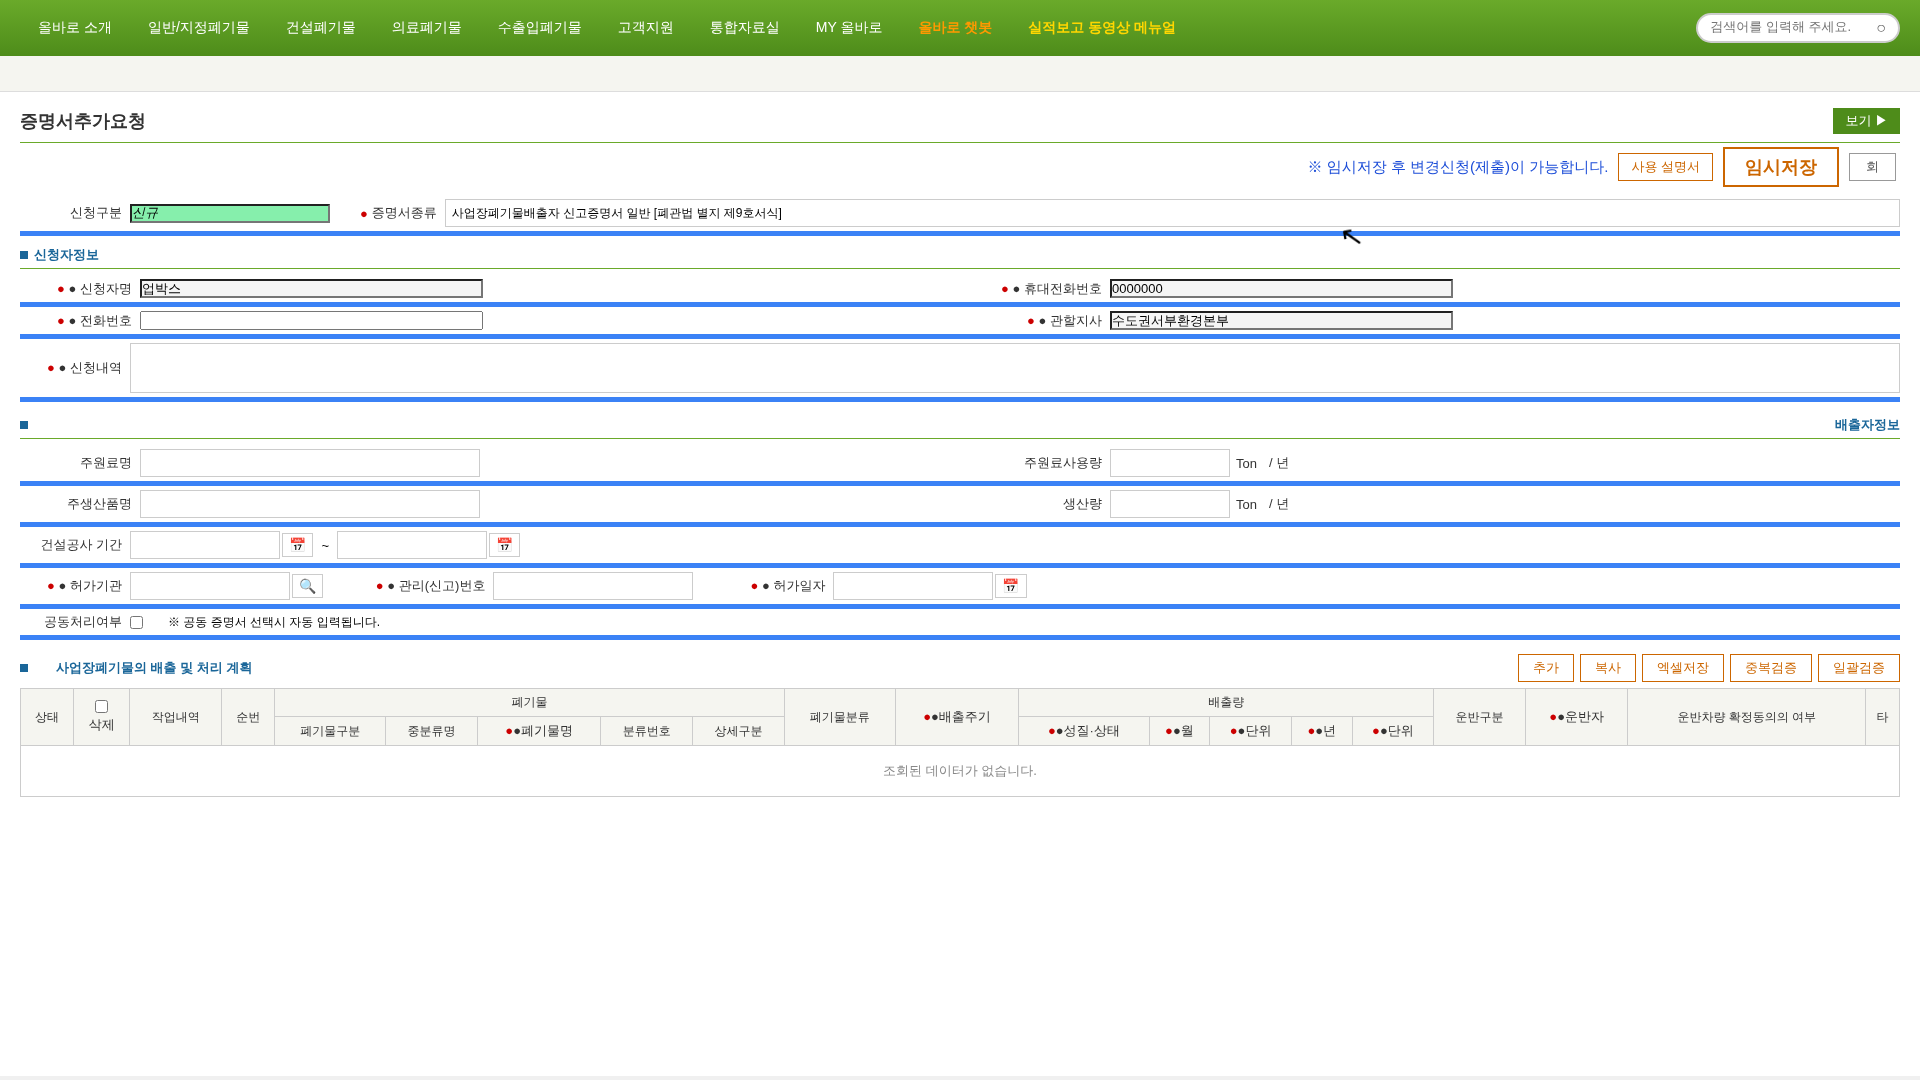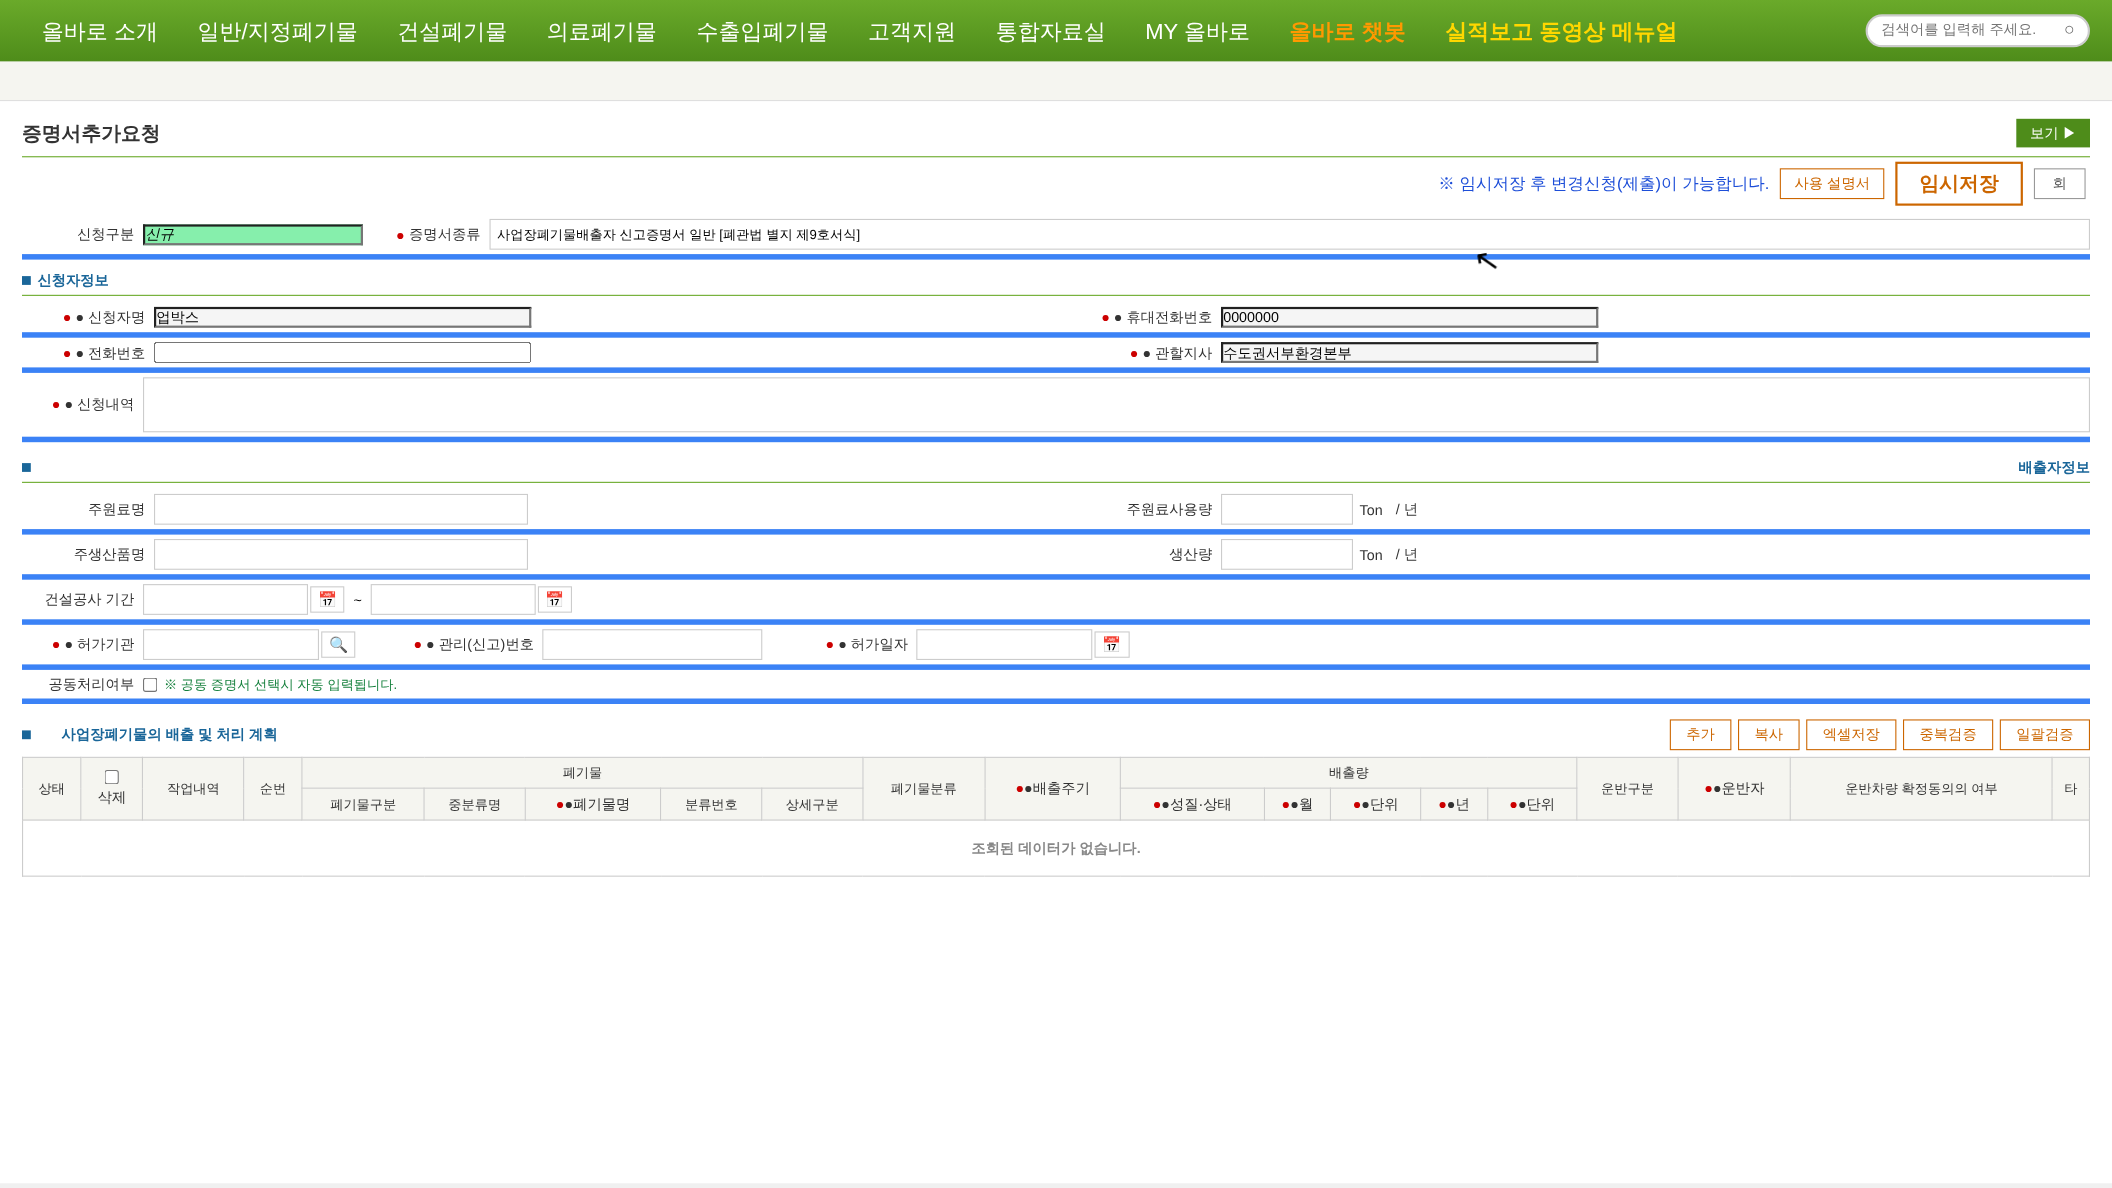--- a/index.html
+++ b/index.html
@@ -14,21 +14,21 @@
       height: 56px;
       gap: 0;
     }
     .top-nav .nav-item {
       color: #fff;
       padding: 0 18px;
       height: 56px;
       display: flex;
       align-items: center;
       cursor: pointer;
-      font-size: 20px;
+      font-size: 14px;
       white-space: nowrap;
     }
     .top-nav .nav-item.orange { color: #ff9900; font-weight: bold; }
     .top-nav .nav-item.highlight { color: #ffd700; font-weight: bold; }
     .top-nav-right {
       margin-left: auto;
       display: flex;
       align-items: center;
       gap: 8px;
     }
@@ -186,21 +186,20 @@
       background: #f5f5f0;
       color: #333;
       font-weight: normal;
       font-size: 12px;
     }
     .data-table .no-data {
       text-align: center;
       color: #888;
       padding: 16px;
       font-size: 13px;
-      font-weight: bold;
     }
     .col-group-header {
       background: #e8e8e0;
     }
 
     
     .header-strip {
       background: #f5f5f0;
       height: 36px;
       border-bottom: 1px solid #ddd;
@@ -398,21 +397,21 @@
       <span style="color:#cc0000;">●</span>
       <span>● 허가일자</span>
     </div>
     <input type="text" style="width: 160px; border: 1px solid rgb(204, 204, 204); height: 28px; padding: 4px 6px;">
     <button class="cal-btn" style="margin-left:2px;">📅</button>
   </div>
 
   <div class="field-row">
     <div class="field-label">공동처리여부</div>
     <input type="checkbox" style="margin-right: 6px;">
-    <span style="color:#15803d;font-size:12px;">※ 공동 증명서 선택시 자동 입력됩니다.</span>
+    <span style="color:#000000;font-size:12px;margin-left:19px;">※ 공동 증명서 선택시 자동 입력됩니다.</span>
   </div>
 
   <div class="table-actions" style="margin-top:14px;align-items:center;">
     <div class="section-header" style="margin:0;padding:0;border:none;">
       <span class="dot"></span>
       <span>사업장폐기물의 배출 및 처리 계획</span>
     </div>
     <div class="action-btns">
       <button class="btn-action">추가</button>
       <button class="btn-action">복사</button>

